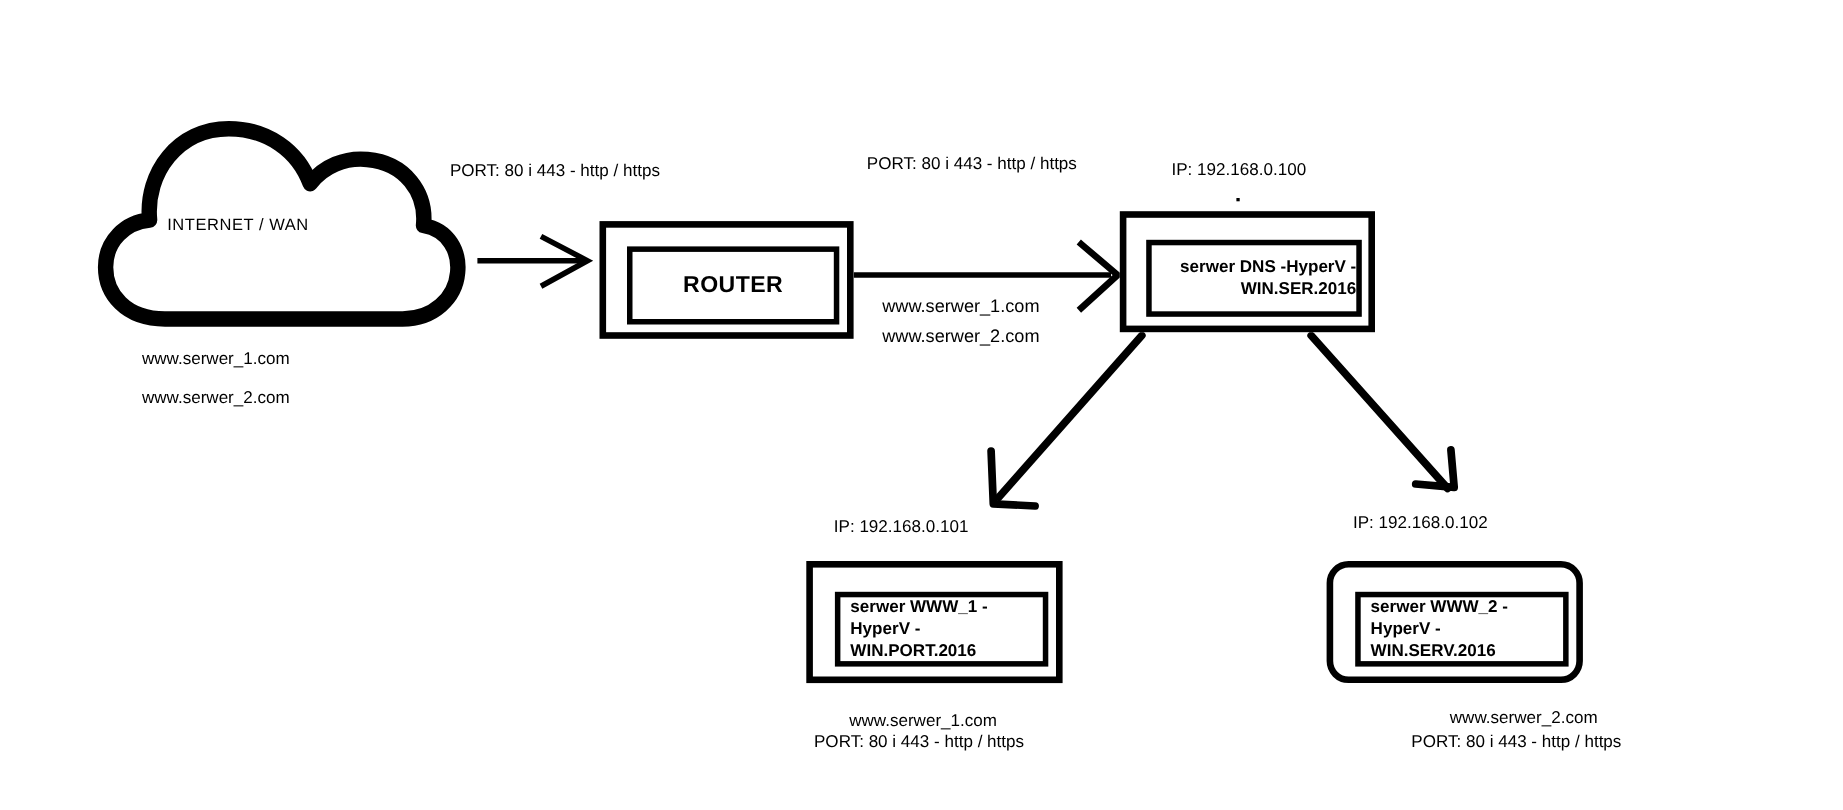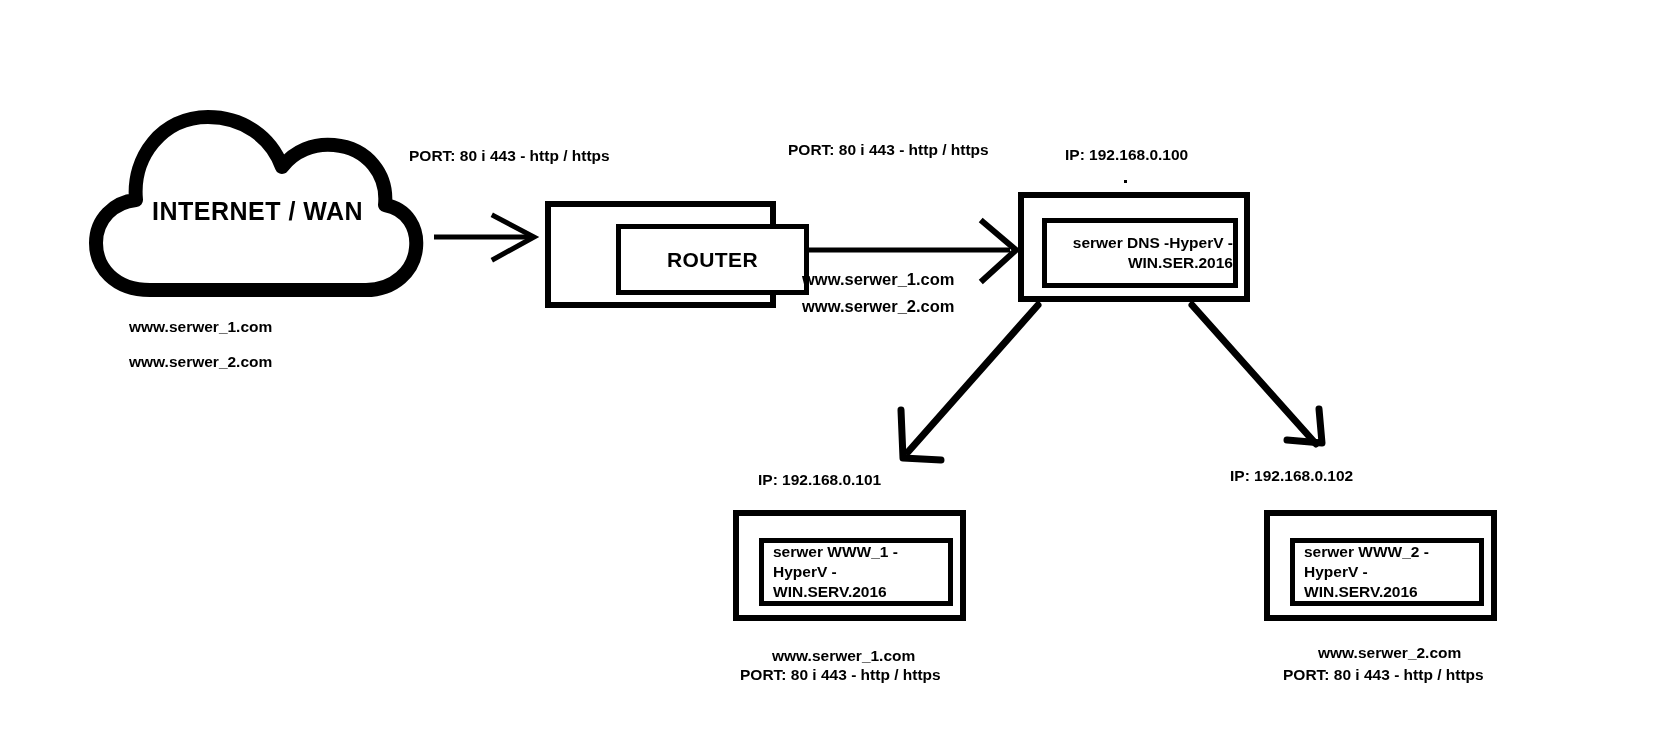--- a/index.html
+++ b/index.html
@@ -13,27 +13,27 @@
   #canvas {
     position: relative;
     width: 1675px;
     height: 736px;
     background: #ffffff;
     overflow: hidden;
   }
   .label {
     position: absolute;
     color: #000000;
-    font-weight: bold;
+    font-weight: normal;
     white-space: pre;
     line-height: 1.25;
   }
   .lbl-16 { font-size: 15.5px; }
   .lbl-17 { font-size: 16.5px; }
-  .lbl-22 { font-size: 25px; }
+  .lbl-22 { font-size: 15px; }
   .lbl-box { font-size: 15.5px; }
 
   
   #cloud-shape {
     position: absolute;
     left: 88px;
     top: 85px;
     width: 336px;
     height: 215px;
   }
@@ -67,31 +67,31 @@
     white-space: pre-line;
   }
   .node-inner .node-text.centered {
     left: 0;
     right: 0;
     text-align: center;
   }
 
   
   #router-box { left: 545px; top: 201px; width: 231px; height: 107px; }
-  #router-inner { left: 19px; top: 17px; width: 193px; height: 71px; margin-left: 46px; }
+  #router-inner { left: 19px; top: 17px; width: 193px; height: 71px; }
   #router-inner .node-text { font-size: 21px; letter-spacing: 0.4px; }
 
   
   #dns-box { left: 1018px; top: 192px; width: 232px; height: 110px; }
   #dns-inner { left: 18px; top: 20px; width: 196px; height: 70px; text-align: right; }
 
   
   #www1-box { left: 733px; top: 510px; width: 233px; height: 111px; }
   #www1-inner { left: 20px; top: 22px; width: 194px; height: 68px; }
-  #www2-box { left: 1264px; top: 510px; width: 233px; height: 111px; }
+  #www2-box { left: 1206px; top: 510px; width: 233px; height: 111px; border-radius: 20px; }
   #www2-inner { left: 20px; top: 22px; width: 194px; height: 68px; }
 
   
   #connectors {
     position: absolute;
     left: 0;
     top: 0;
     width: 1675px;
     height: 736px;
     pointer-events: none;
@@ -167,21 +167,21 @@
   <div id="dns-dot"></div>
   <div class="node-box" id="dns-box">
     <div class="node-inner" id="dns-inner">
       <div class="node-text lbl-box">serwer DNS -HyperV - WIN.SER.2016</div>
     </div>
   </div>
 
   <div class="label lbl-16" style="left:758px; top:470px;">IP: 192.168.0.101</div>
   <div class="node-box" id="www1-box">
     <div class="node-inner" id="www1-inner">
-      <div class="node-text lbl-box">serwer WWW_1 - HyperV - WIN.SERV.2016</div>
+      <div class="node-text lbl-box">serwer WWW_1 - HyperV - WIN.PORT.2016</div>
     </div>
   </div>
   <div class="label lbl-16" style="left:772px; top:646px;">www.serwer_1.com</div>
   <div class="label lbl-16" style="left:740px; top:665px;">PORT: 80 i 443 - http / https</div>
 
   <div class="label lbl-16" style="left:1230px; top:466px;">IP: 192.168.0.102</div>
   <div class="node-box" id="www2-box">
     <div class="node-inner" id="www2-inner">
       <div class="node-text lbl-box">serwer WWW_2 - HyperV - WIN.SERV.2016</div>
     </div>

